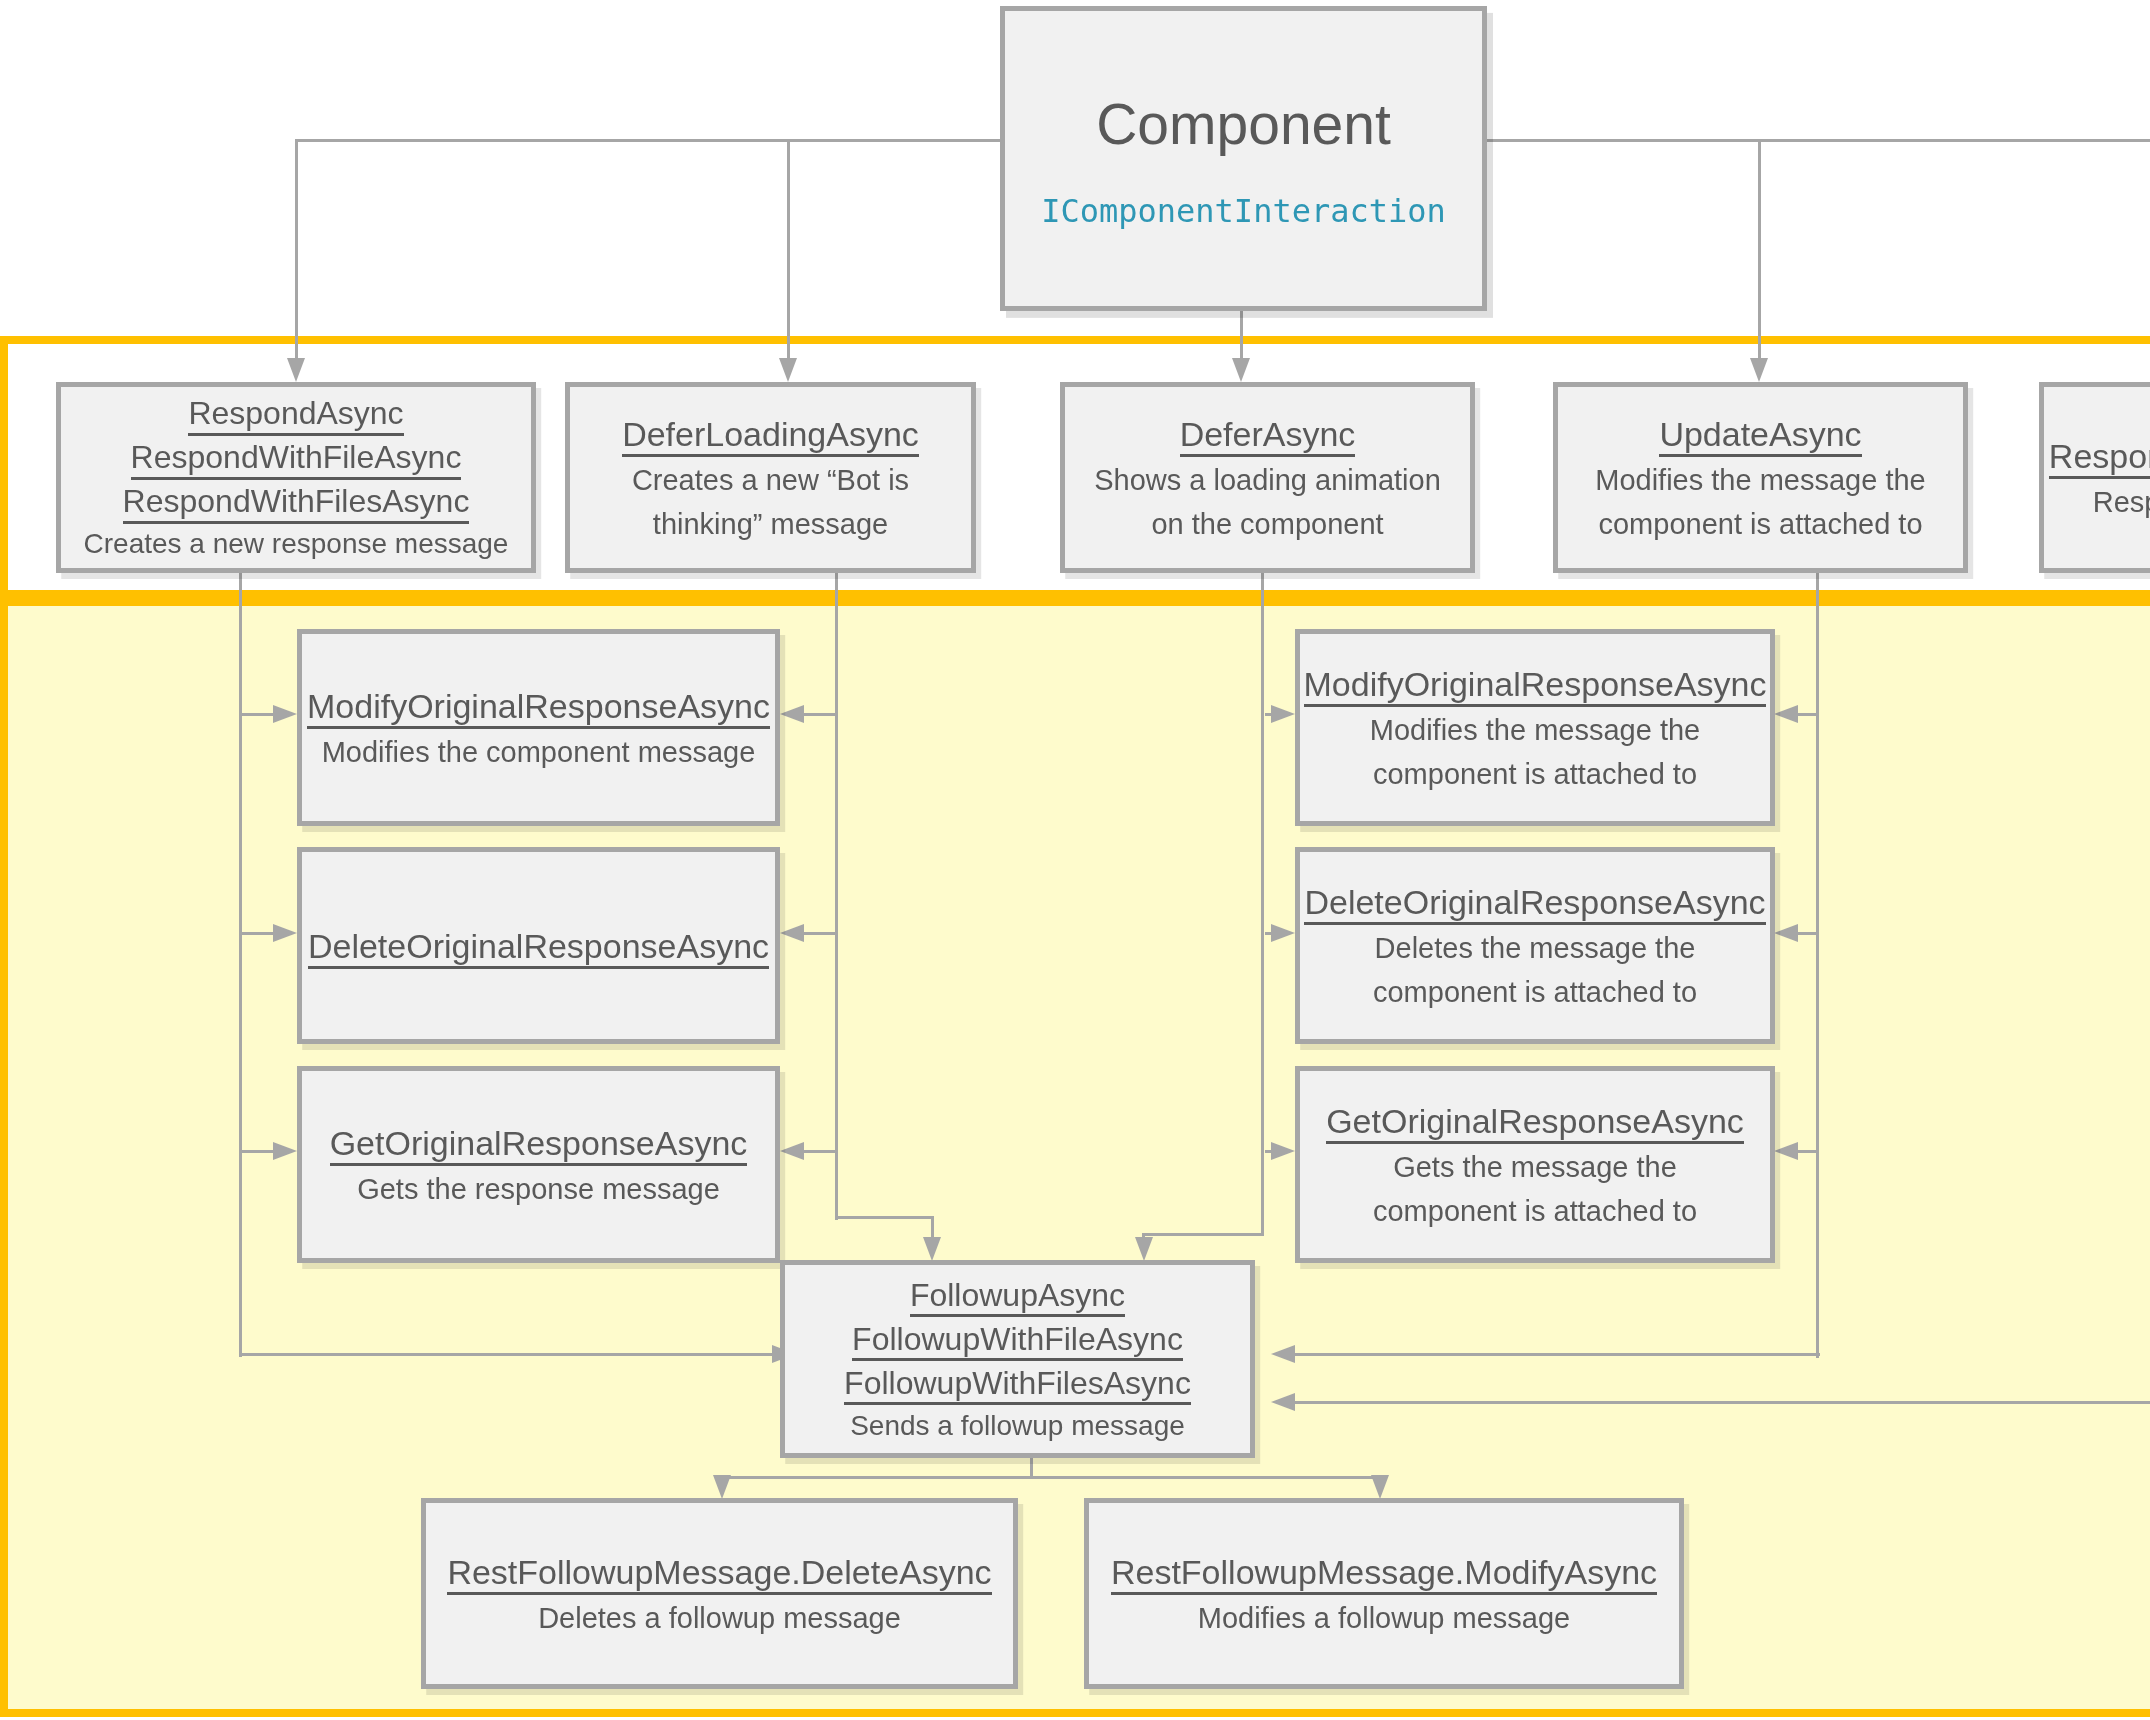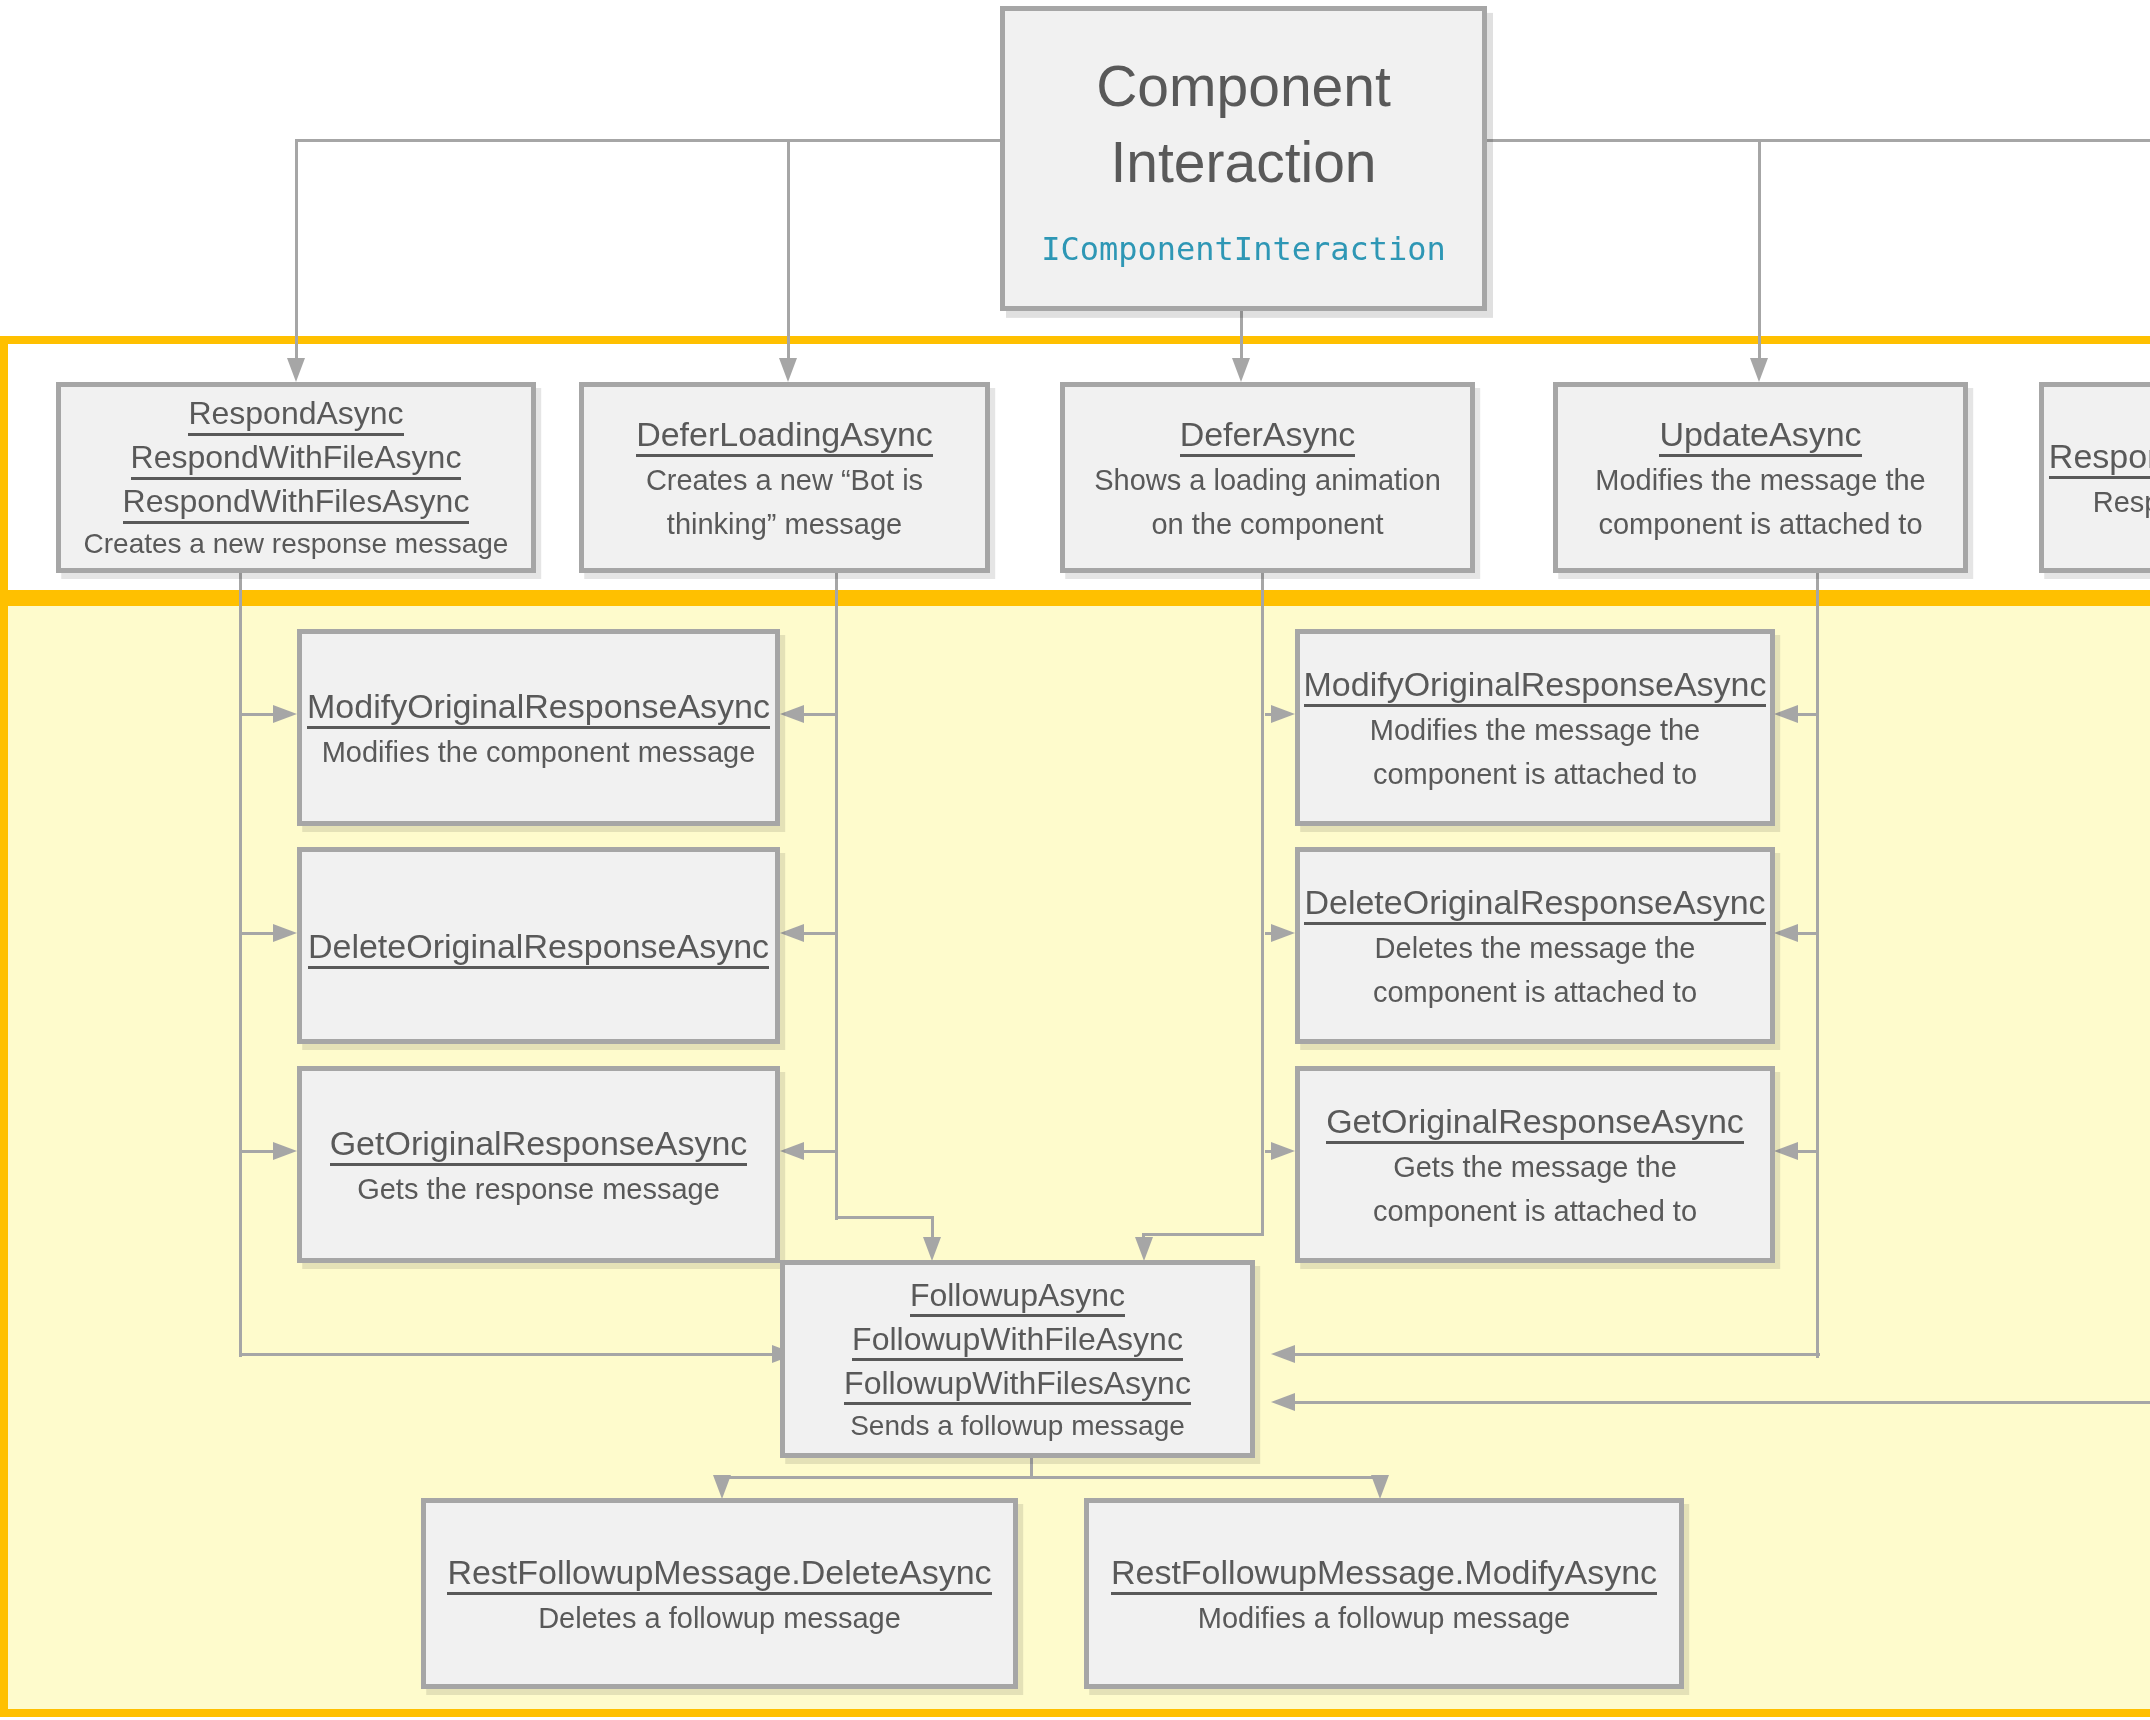--- a/index.html
+++ b/index.html
@@ -106,32 +106,31 @@
   <div class="line" style="left:1295px;top:1401px;width:955px;height:3.4px;"></div>
   <div class="arr left" style="left:1271px;top:1393px;"></div>
 
   <div class="line" style="left:1030px;top:1458px;width:3.4px;height:21px;"></div>
   <div class="line" style="left:721px;top:1476px;width:663px;height:3.4px;"></div>
   <div class="arr down" style="left:713px;top:1475px;"></div>
   <div class="arr down" style="left:1371px;top:1475px;"></div>
 
   <div class="box topbox" style="left:1000px;top:6px;width:487px;height:305px;">
     <div class="t">Component</div>
-    <div class="t">Interaction</div>
     <div class="c">IComponentInteraction</div>
   </div>
 
   <div class="box compact" style="left:56px;top:382px;width:480px;height:191px;">
     <div class="mname"><span>RespondAsync</span></div>
     <div class="mname"><span>RespondWithFileAsync</span></div>
     <div class="mname"><span>RespondWithFilesAsync</span></div>
     <div class="desc">Creates a new response message</div>
   </div>
 
-  <div class="box" style="left:579px;top:382px;width:411px;height:191px;">
+  <div class="box" style="left:565px;top:382px;width:411px;height:191px;">
     <div class="mname"><span>DeferLoadingAsync</span></div>
     <div class="desc">Creates a new “Bot is</div>
     <div class="desc">thinking” message</div>
   </div>
 
   <div class="box" style="left:1060px;top:382px;width:415px;height:191px;">
     <div class="mname"><span>DeferAsync</span></div>
     <div class="desc">Shows a loading animation</div>
     <div class="desc">on the component</div>
   </div>

